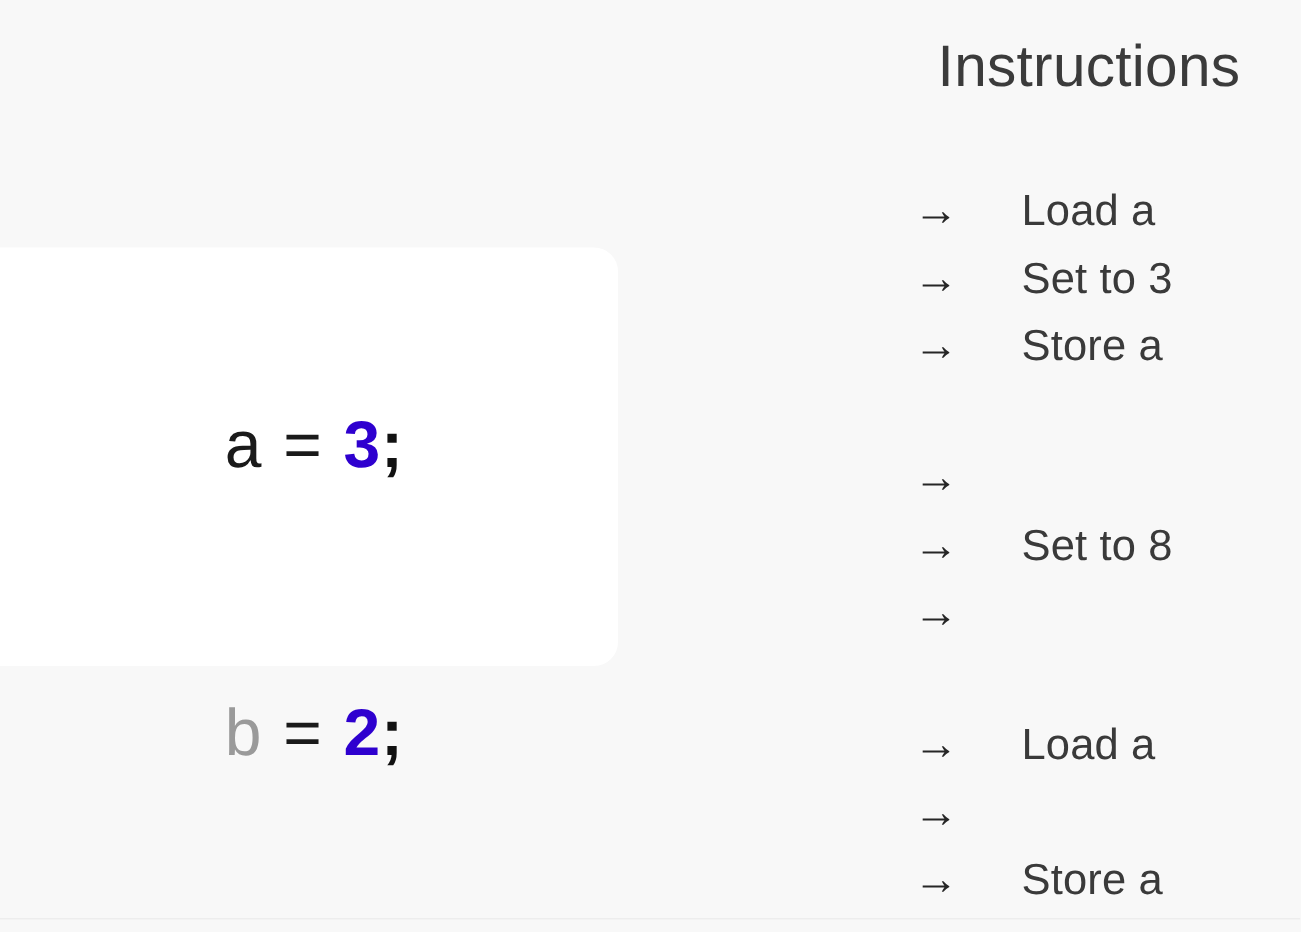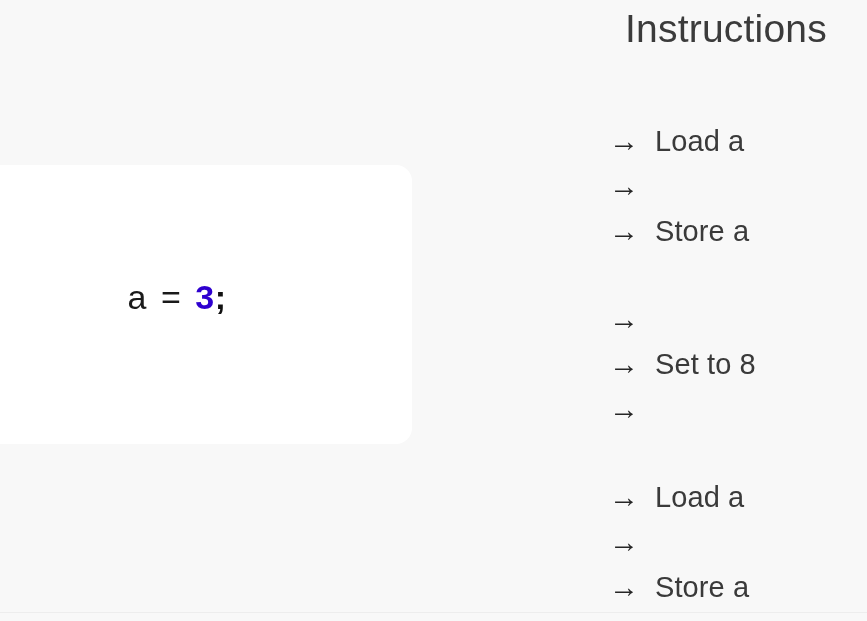--- a/index.html
+++ b/index.html
@@ -48,21 +48,21 @@
 
   #code-lines {
     position: absolute;
     left: 72px;
     top: 36px;
     width: 340px;
   }
 
   .code-line {
     font-family: "Liberation Sans", sans-serif;
-    font-size: 34px;
+    font-size: 44px;
     line-height: 64px;
     letter-spacing: 0.5px;
     white-space: pre;
     color: #111111;
   }
 
   .tok-var-live   { color: #1a1a1a; }
   .tok-var-dim    { color: #9a9a9a; }
   .tok-op         { color: #1a1a1a; }
   .tok-num        { color: #2e00cf; font-weight: bold; }
@@ -77,21 +77,21 @@
     width: 282px;
     height: 621px;
   }
 
   #instructions-title {
     font-size: 39px;
     line-height: 46px;
     color: #3b3b3b;
     font-weight: normal;
     text-align: center;
-    margin: 0;
+    margin: 16px;
     padding-top: 6px;
     letter-spacing: 0.2px;
   }
 
   .instr-group {
     margin-top: 0;
   }
   #group-0 { position: absolute; top: 118px;  left: 0; }
   #group-1 { position: absolute; top: 296px;  left: 0; }
   #group-2 { position: absolute; top: 474px;  left: 0; }
@@ -113,53 +113,58 @@
     color: #262626;
     font-weight: bold;
   }
 
   .instr-label {
     font-size: 29px;
     line-height: 45px;
     color: #3a3a3a;
     letter-spacing: 0.1px;
     white-space: nowrap;
+    margin-left: 26px;
   }
 </style>
 </head>
 <body>
 
 <div id="stage">
 
   <div id="code-card">
     <div id="code-lines">
 
       <div class="code-line">
         <span class="tok-var-live">a</span><span class="sp"></span><span class="tok-op">=</span><span class="sp"></span><span class="tok-num">3</span><span class="tok-punct">;</span>
       </div>
 
+      <div class="code-line">
+        <span class="tok-var-dim">b</span><span class="sp"></span><span class="tok-op">=</span><span class="sp"></span><span class="tok-num">2</span><span class="tok-punct">;</span>
+      </div>
 
       <div class="code-line">
         <span class="sp"></span><span class="sp"></span><span class="sp"></span><span class="sp"></span>
       </div>
 
     </div>
   </div>
 
   <div id="instructions-panel">
 
     <h1 id="instructions-title">Instructions</h1>
 
     <div class="instr-group" id="group-0">
       <div class="instr-row">
         <span class="instr-arrow">→</span>
         <span class="instr-label">Load a</span>
       </div>
       <div class="instr-row">
         <span class="instr-arrow">→</span>
+        <span class="instr-label">Set to 3</span>
       </div>
       <div class="instr-row">
         <span class="instr-arrow">→</span>
         <span class="instr-label">Store a</span>
       </div>
     </div>
 
     <div class="instr-group" id="group-1">
       <div class="instr-row">
         <span class="instr-arrow">→</span>

